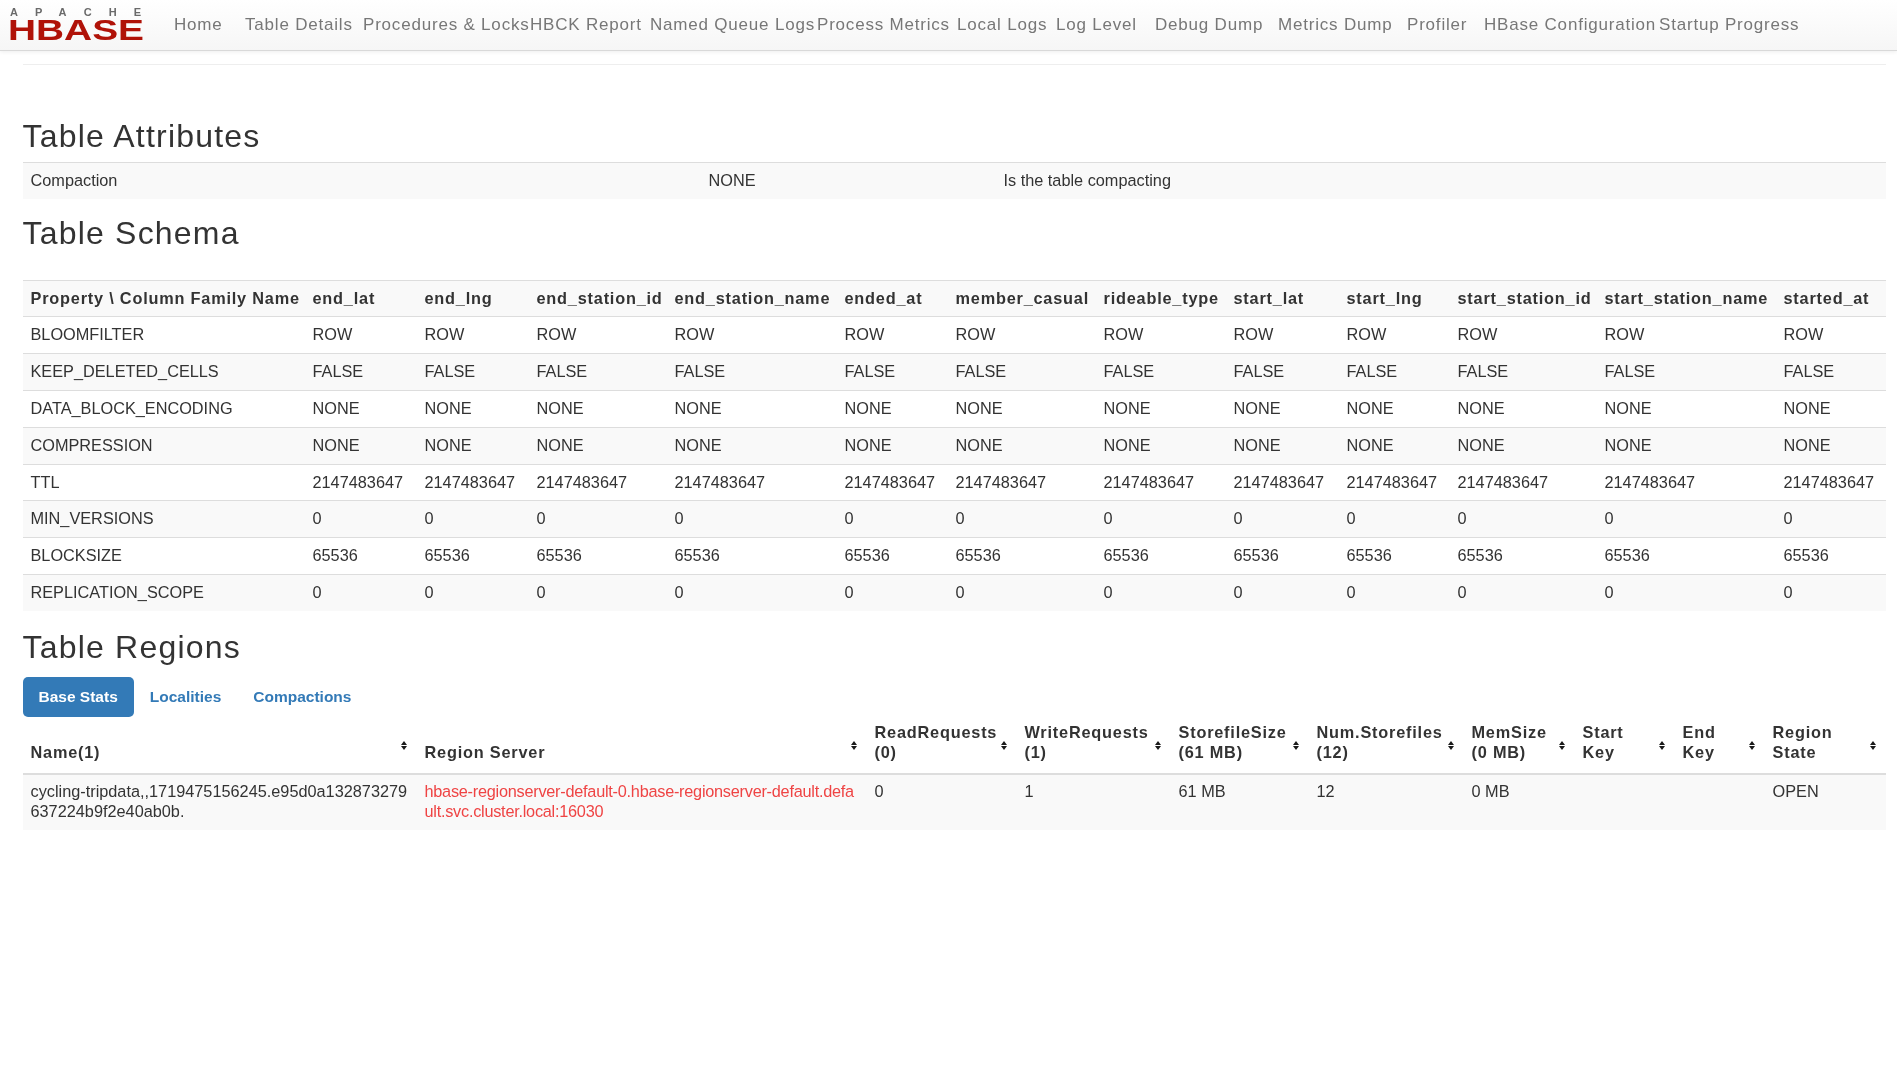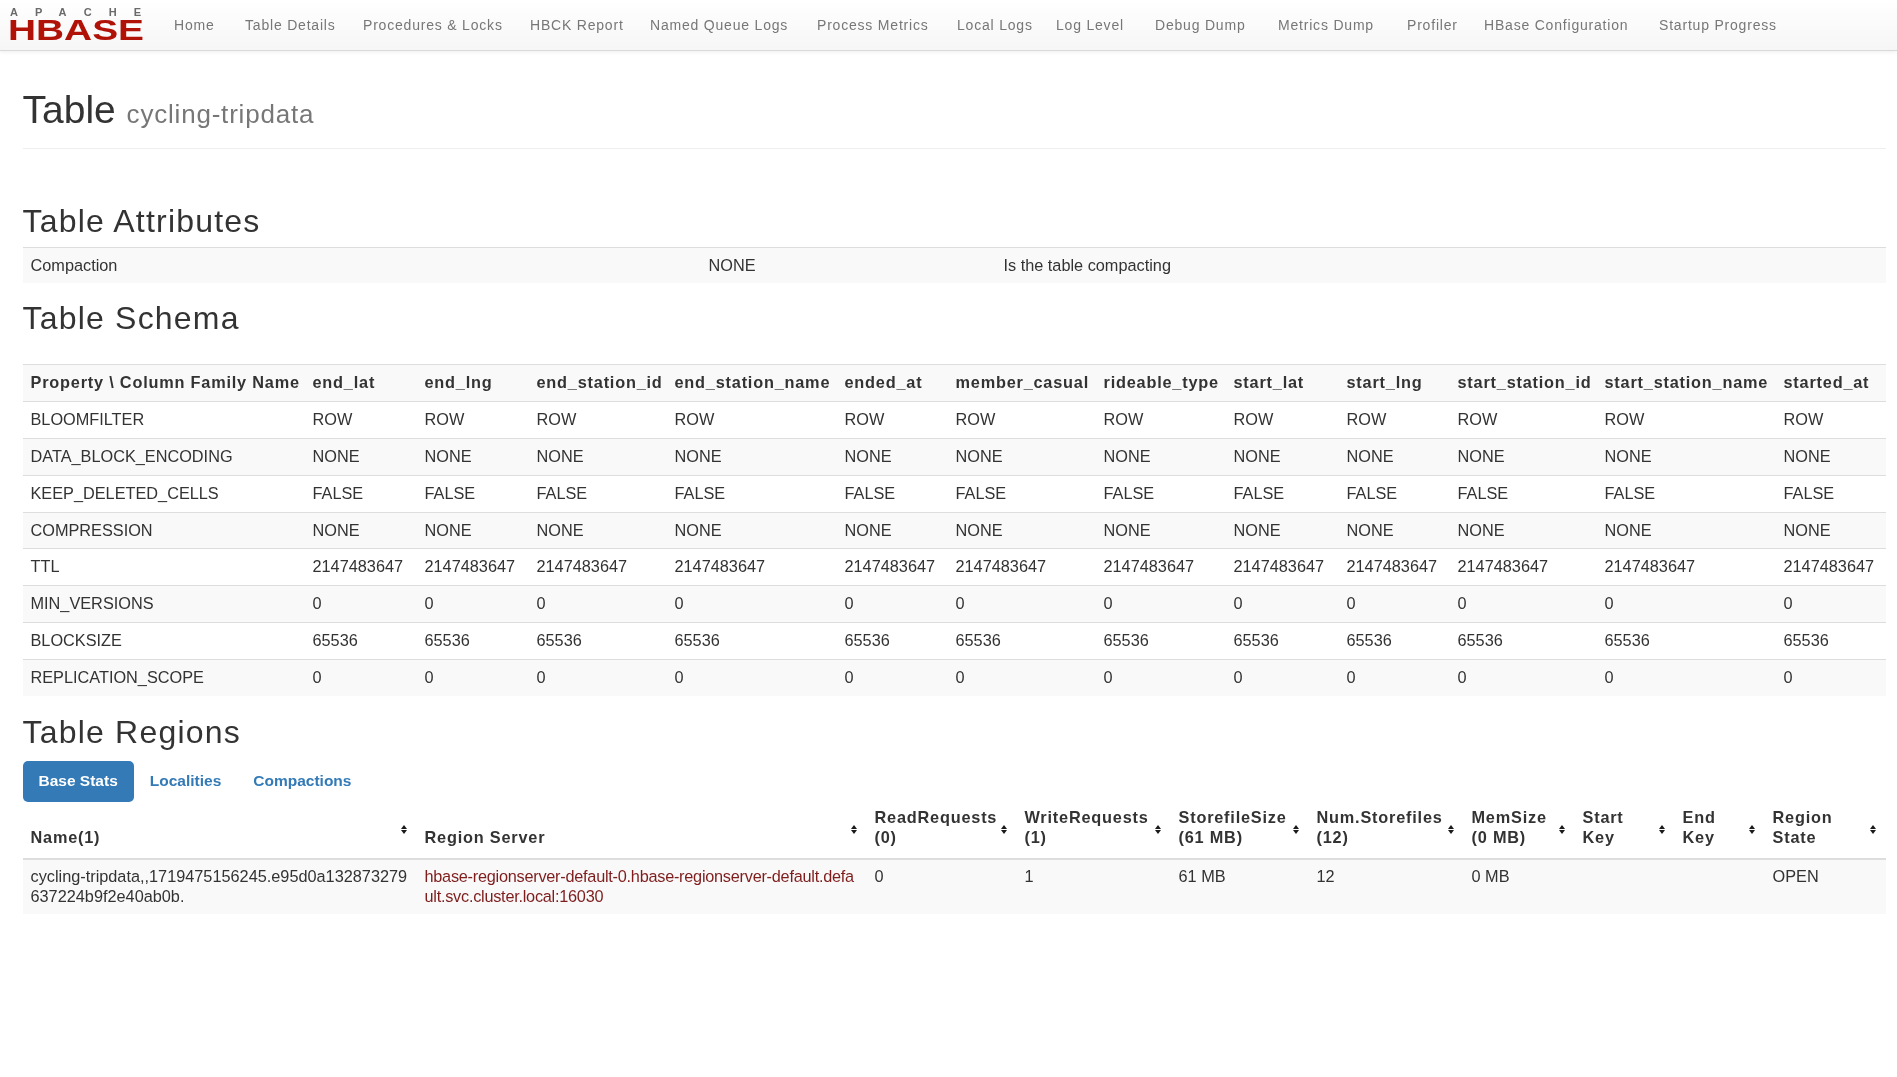--- a/index.html
+++ b/index.html
@@ -1,34 +1,34 @@
 <!DOCTYPE html>
 <html><head>
 <meta charset="utf-8">
 <style>
 html,body{margin:0;padding:0;background:#fff;}
 body{font-family:"Liberation Sans",sans-serif;font-size:16.3px;color:#333;}
 nav{position:relative;height:50px;background:linear-gradient(#ffffff,#f6f6f6);border-bottom:1px solid #d9d9d9;box-shadow:0 1px 4px rgba(0,0,0,.07);}
-nav a{position:absolute;top:0;line-height:50px;font-size:14px;color:#777;text-decoration:none;letter-spacing:0.8px;}
+nav a{position:absolute;top:0;line-height:50px;font-size:17px;color:#777;text-decoration:none;letter-spacing:0.8px;}
 .content{padding:0 11.5px 60px 22.5px;}
 h1{font-size:39px;font-weight:400;line-height:42.9px;margin:37.8px 0 0 0;color:#333;letter-spacing:0;}
 h1 small{font-size:26px;letter-spacing:0.8px;color:#777;font-weight:400;}
 hr{border:0;border-top:1px solid #eee;margin:12.6px 0 0 0;}
 h2{font-size:32px;font-weight:400;line-height:35.2px;margin:0;color:#333;letter-spacing:1.2px;}
 #h2a{margin-top:54.5px;margin-bottom:7.6px;}
 #h2s{margin-top:17.8px;margin-bottom:28px;}
 #h2r{margin-top:19.4px;margin-bottom:0;}
 table{border-collapse:collapse;table-layout:fixed;width:1863px;}
 td,th{padding:8px;line-height:19.8px;border-top:1px solid #ddd;text-align:left;vertical-align:middle;font-size:16.3px;overflow:hidden;}
 th{font-weight:700;letter-spacing:0.8px;white-space:nowrap;}
 .striped tr:nth-child(odd){background:#f9f9f9;}
 .regions thead th{border-bottom:2px solid #ddd;vertical-align:bottom;position:relative;padding:6px 8px 10px 8px;}
 .regions tbody tr:nth-child(odd){background:#f9f9f9;}
 .regions td{vertical-align:top;padding-top:7.2px;}
-a.lnk{color:#7f1d1d;text-decoration:none;letter-spacing:-0.25px;}
+a.lnk{color:#ef4444;text-decoration:none;letter-spacing:-0.25px;}
 .pills{list-style:none;display:flex;margin:11.3px 0 0 0;padding:0;font-weight:bold;}
 .pills a{display:block;padding:8px 16px;font-size:15.5px;line-height:24.5px;color:#337ab7;text-decoration:none;}
 .pills .act a{background:#337ab7;color:#fff;border-radius:5px;}
 .s{position:absolute;right:9px;top:50%;margin-top:-4.5px;width:7px;height:9px;}
 .s::before{content:"";position:absolute;top:0;left:0;border-left:3.5px solid transparent;border-right:3.5px solid transparent;border-bottom:4px solid #1a1a1a;}
 .s::after{content:"";position:absolute;bottom:0;left:0;border-left:3.5px solid transparent;border-right:3.5px solid transparent;border-top:4px solid #1a1a1a;}
 </style>
 </head>
 <body>
 <nav>
@@ -44,21 +44,20 @@
 <a style="left:817px">Process Metrics</a>
 <a style="left:957px">Local Logs</a>
 <a style="left:1056px">Log Level</a>
 <a style="left:1155px">Debug Dump</a>
 <a style="left:1278px">Metrics Dump</a>
 <a style="left:1407px">Profiler</a>
 <a style="left:1484px">HBase Configuration</a>
 <a style="left:1659px">Startup Progress</a>
 </nav>
 <div class="content">
-<h1>Table <small>cycling-tripdata</small></h1>
 <hr>
 <h2 id="h2a">Table Attributes</h2>
 <table class="striped">
 <colgroup>
         <col style="width:678px">
         <col style="width:295px">
         <col style="width:890px">
       </colgroup>
 <tbody>
 <tr>
@@ -110,48 +109,48 @@
           <td>ROW</td>
           <td>ROW</td>
           <td>ROW</td>
           <td>ROW</td>
           <td>ROW</td>
           <td>ROW</td>
           <td>ROW</td>
           <td>ROW</td>
         </tr>
 <tr>
+          <td>KEEP_DELETED_CELLS</td>
+          <td>FALSE</td>
+          <td>FALSE</td>
+          <td>FALSE</td>
+          <td>FALSE</td>
+          <td>FALSE</td>
+          <td>FALSE</td>
+          <td>FALSE</td>
+          <td>FALSE</td>
+          <td>FALSE</td>
+          <td>FALSE</td>
+          <td>FALSE</td>
+          <td>FALSE</td>
+        </tr>
+<tr>
           <td>DATA_BLOCK_ENCODING</td>
           <td>NONE</td>
           <td>NONE</td>
           <td>NONE</td>
           <td>NONE</td>
           <td>NONE</td>
           <td>NONE</td>
           <td>NONE</td>
           <td>NONE</td>
           <td>NONE</td>
           <td>NONE</td>
           <td>NONE</td>
           <td>NONE</td>
-        </tr>
-<tr>
-          <td>KEEP_DELETED_CELLS</td>
-          <td>FALSE</td>
-          <td>FALSE</td>
-          <td>FALSE</td>
-          <td>FALSE</td>
-          <td>FALSE</td>
-          <td>FALSE</td>
-          <td>FALSE</td>
-          <td>FALSE</td>
-          <td>FALSE</td>
-          <td>FALSE</td>
-          <td>FALSE</td>
-          <td>FALSE</td>
         </tr>
 <tr>
           <td>COMPRESSION</td>
           <td>NONE</td>
           <td>NONE</td>
           <td>NONE</td>
           <td>NONE</td>
           <td>NONE</td>
           <td>NONE</td>
           <td>NONE</td>

